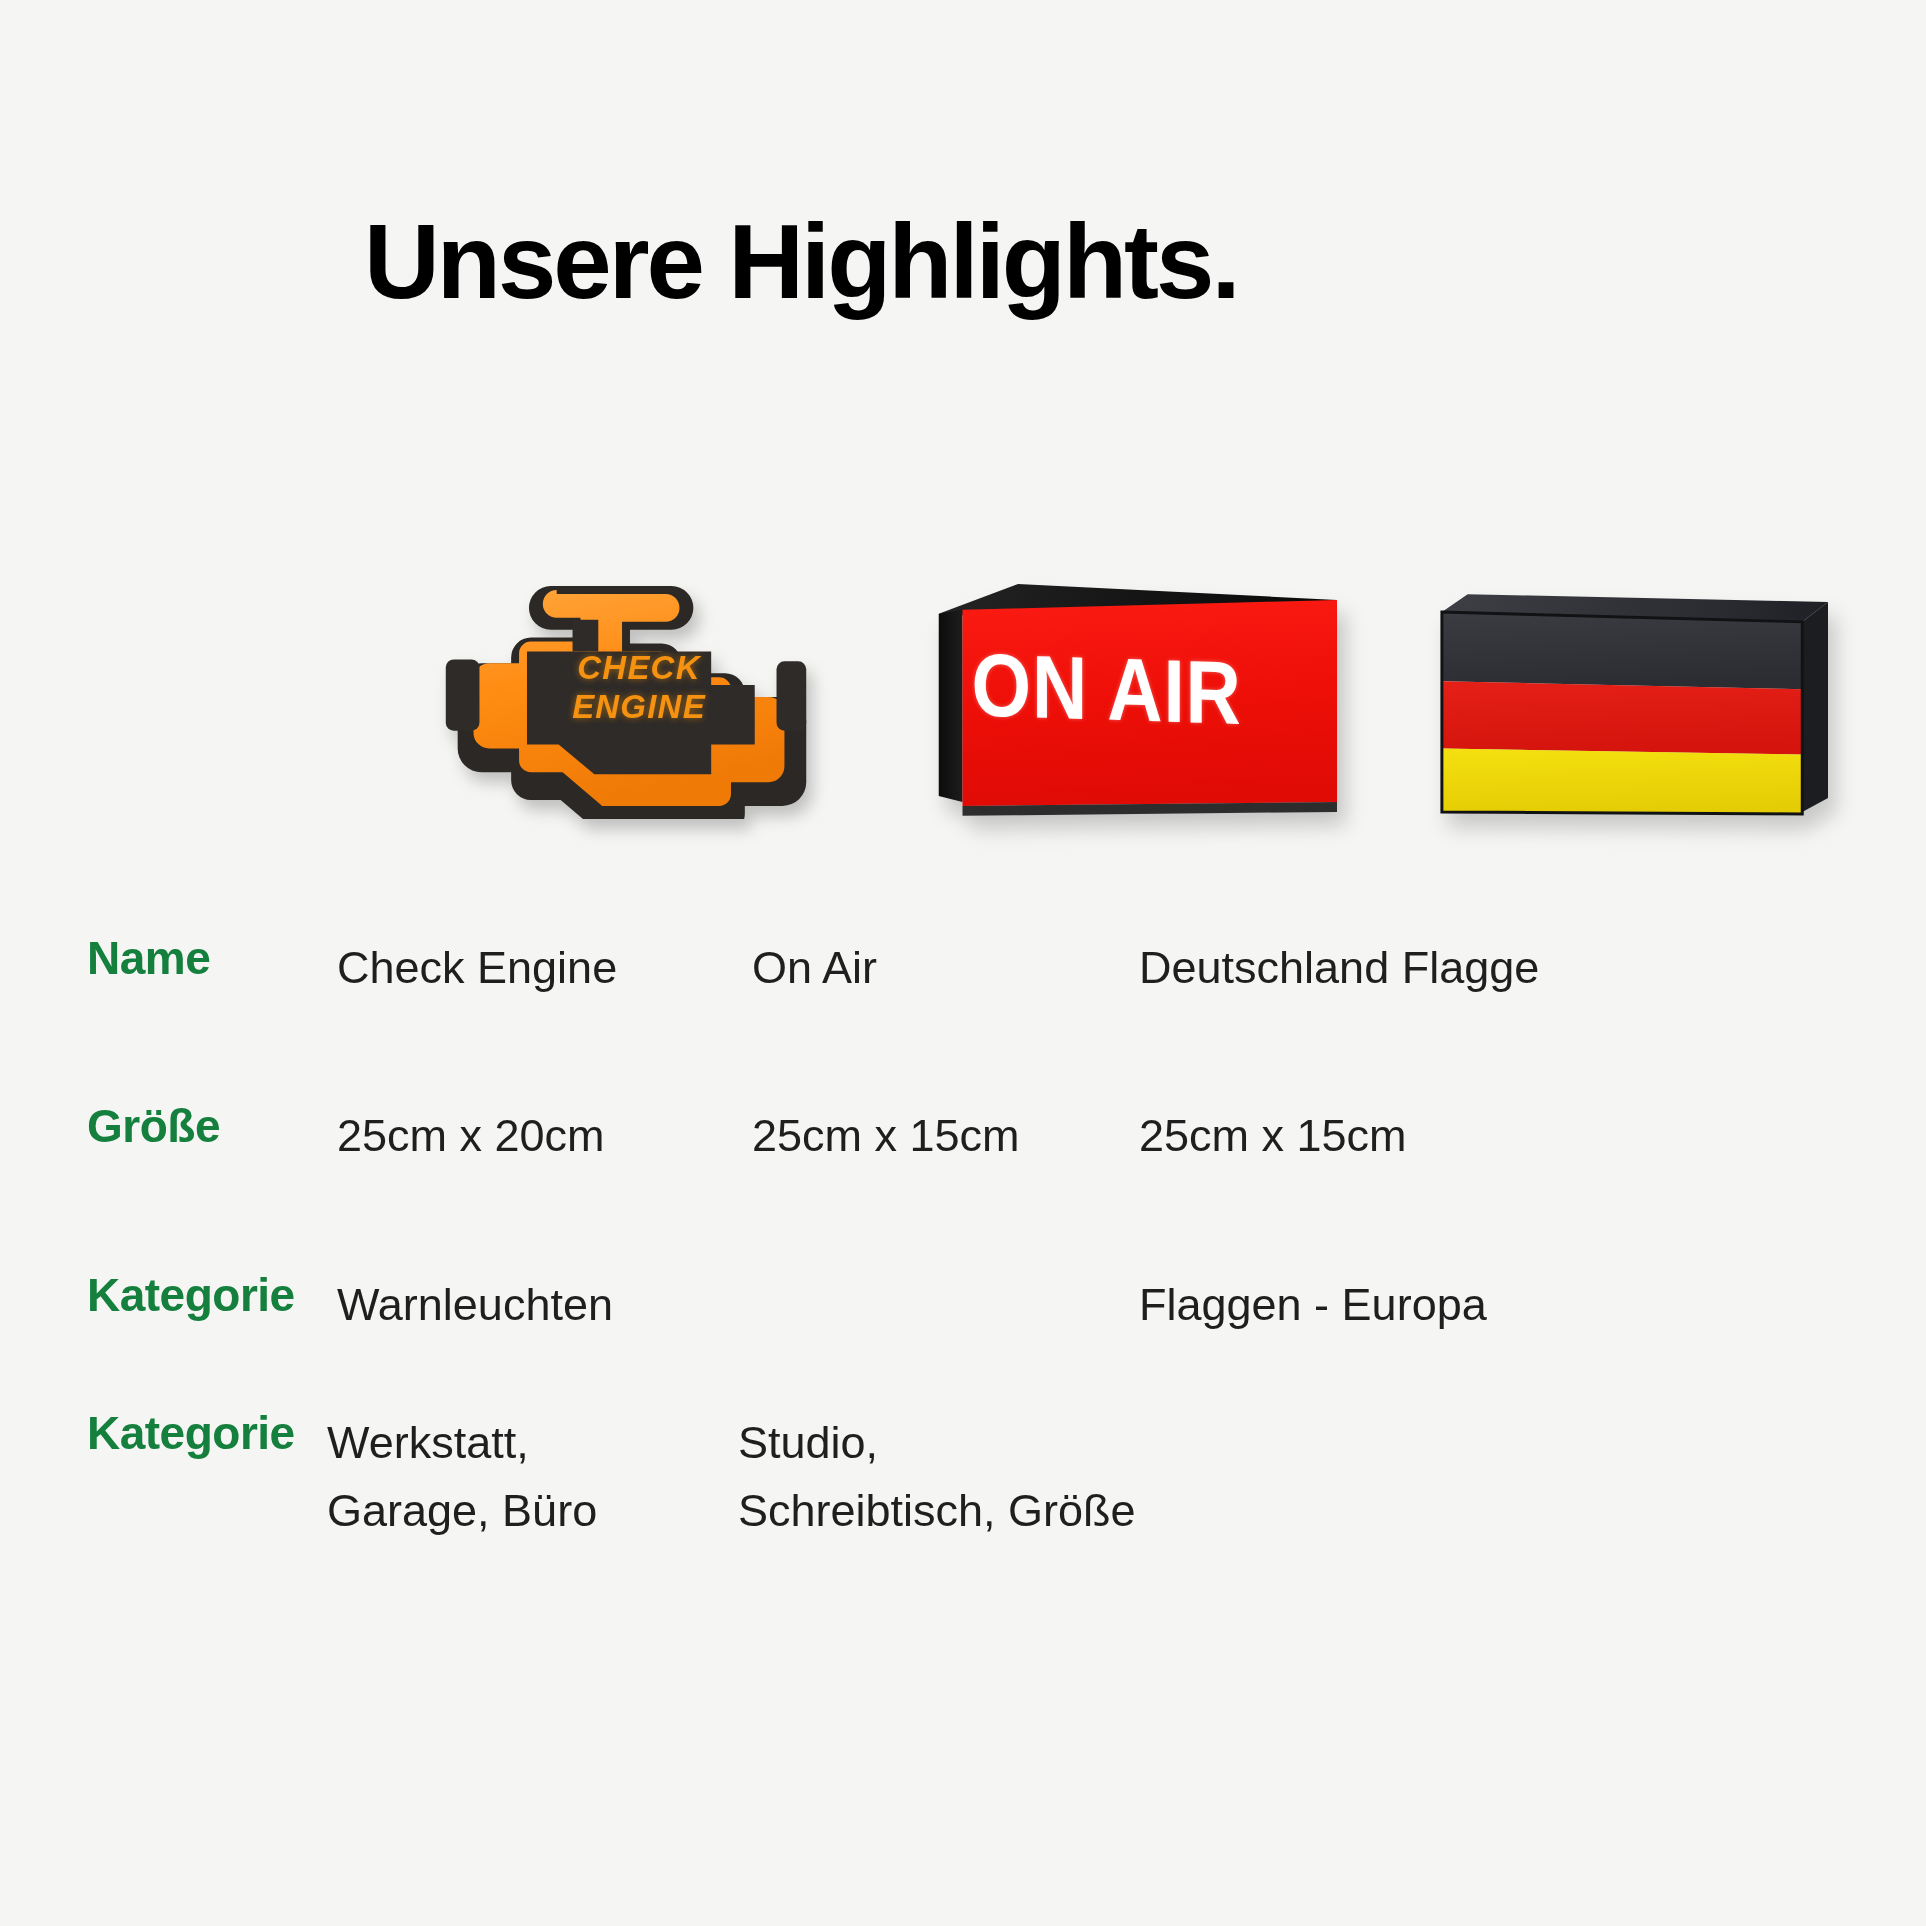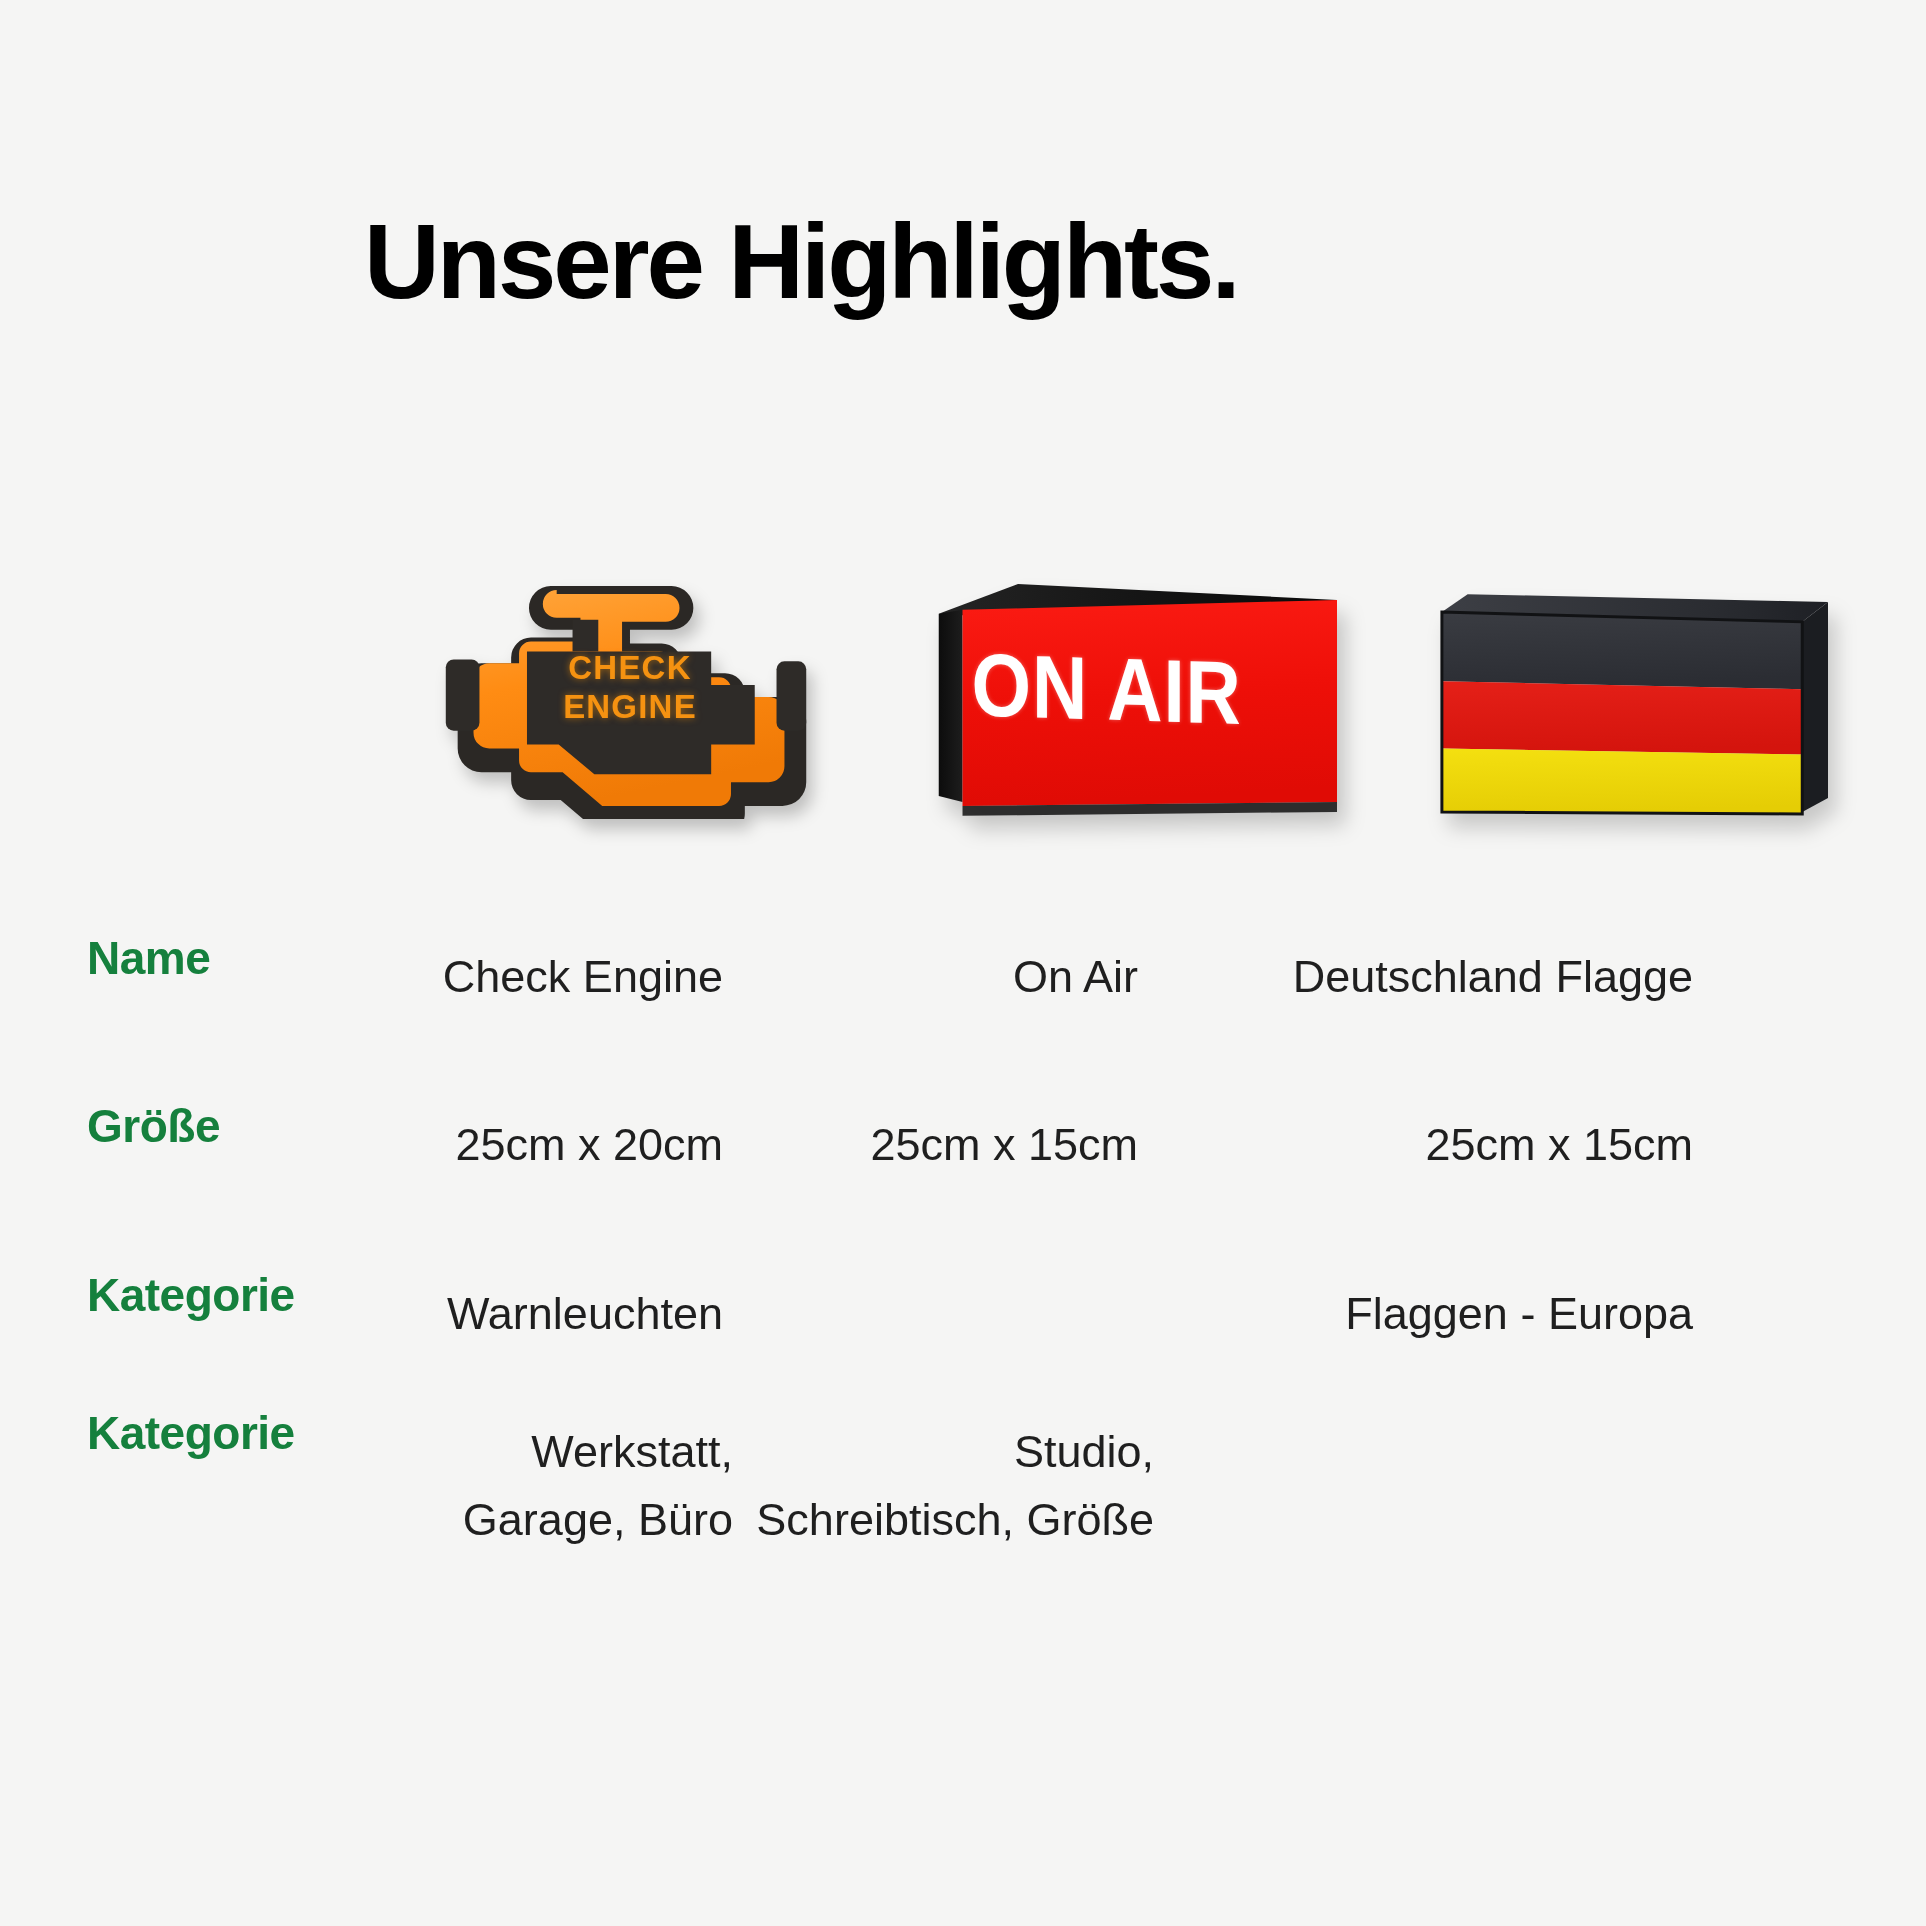--- a/index.html
+++ b/index.html
@@ -51,31 +51,32 @@
     position: absolute;
     left: 20px;
     top: 22px;
     width: 406px;
     height: 243px;
     filter: drop-shadow(6px 10px 8px rgba(0,0,0,0.22));
   }
   .ce-svg { display: block; width: 406px; height: 243px; }
   .ce-label {
     position: absolute;
-    left: 107px;
+    left: 116px;
     top: 73px;
     width: 198px;
     text-align: center;
     font-size: 33px;
     font-weight: 700;
     line-height: 1.18;
     letter-spacing: 1.2px;
     color: #f59211;
     text-shadow: 0 0 7px rgba(255,150,0,0.55);
     pointer-events: none;
+    font-style: italic;
   }
 
   
   .onair-wrap {
     position: absolute;
     left: 20px;
     top: 18px;
     width: 426px;
     height: 248px;
     filter: drop-shadow(8px 14px 10px rgba(0,0,0,0.20));
@@ -133,22 +134,22 @@
     left: 87px;
     top: 0;
     font-size: 46px;
     font-weight: 700;
     letter-spacing: -0.5px;
     color: #15803d;
     white-space: nowrap;
   }
   .cell {
     position: absolute;
-    top: 12px;
-    text-align: right;
+    top: 3px;
+    text-align: left;
     font-size: 45px;
     font-weight: 400;
     color: #1f1f1f;
     line-height: 1.52;
   }
   .col-1 { left: 337px;  width: 386px; }
   .col-2 { left: 752px;  width: 386px; }
   .col-3 { left: 1139px; width: 554px; }
 
   

